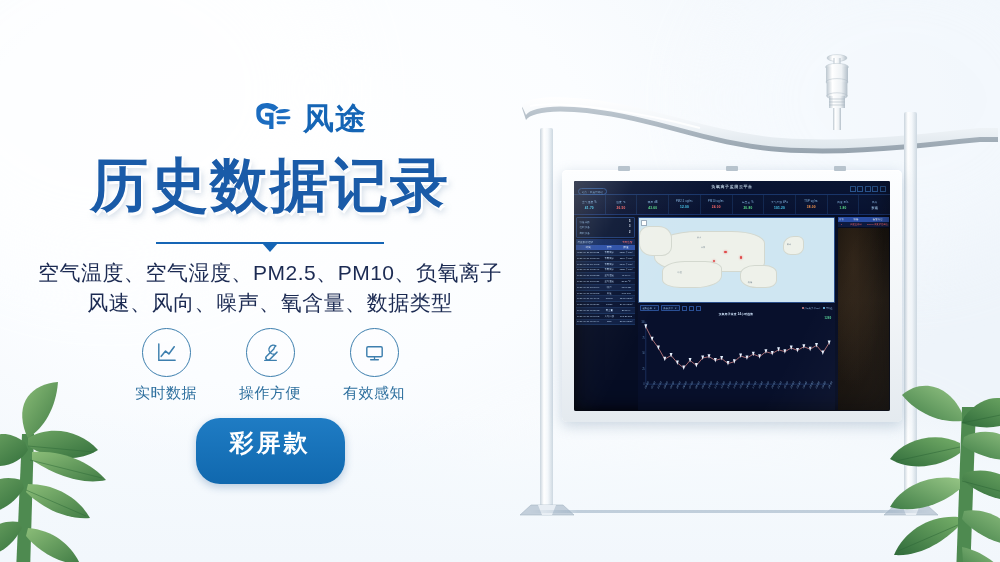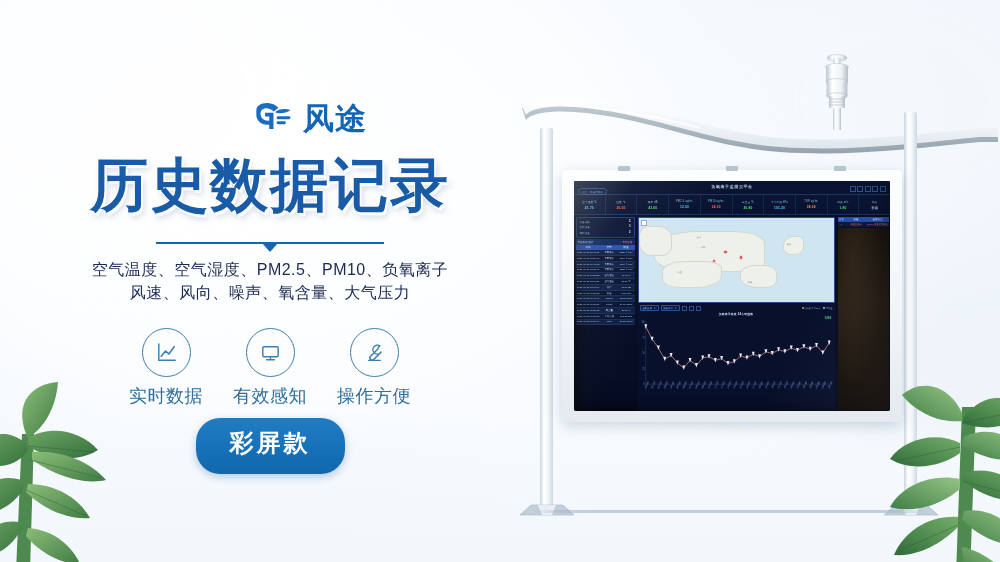--- a/index.html
+++ b/index.html
@@ -43,38 +43,38 @@
   .divider{position:absolute;left:0;top:240px;width:540px;display:flex;justify-content:center;}
   .divider-inner{position:relative;width:228px;height:14px;}
   .divider-line{position:absolute;left:0;top:2px;width:228px;height:2px;background:#1565b5;}
   .divider-notch{
     position:absolute;left:50%;top:3px;margin-left:-8px;
     width:0;height:0;border-left:8px solid transparent;border-right:8px solid transparent;
     border-top:9px solid #1565b5;}
 
   .subtitle{
     position:absolute;left:0;top:258px;width:540px;text-align:center;
-    font-size:16px;font-weight:500;color:#1b2a52;line-height:1.45;letter-spacing:.5px;
+    font-size:21px;font-weight:500;color:#1b2a52;line-height:1.45;letter-spacing:.5px;
   }
 
   
   .features{position:absolute;left:0;top:328px;width:540px;display:flex;justify-content:center;gap:26px;}
   .feature{width:78px;display:flex;flex-direction:column;align-items:center;gap:7px;}
   .feature-circle{
     width:47px;height:47px;border-radius:50%;
     border:1.6px solid #3d7fae;display:flex;align-items:center;justify-content:center;
     background:rgba(255,255,255,.25);
   }
-  .feature-label{font-size:18px;color:#2d6f9e;letter-spacing:.5px;white-space:nowrap;}
+  .feature-label{font-size:15px;color:#2d6f9e;letter-spacing:.5px;white-space:nowrap;}
 
   .badge-wrap{position:absolute;left:0;top:418px;width:540px;display:flex;justify-content:center;}
   .badge{
     background:linear-gradient(180deg,#1f7cc4 0%,#1068ae 100%);
     color:#fff;font-size:24px;font-weight:700;letter-spacing:3px;
-    padding:9px 34px 15px;border-radius:24px;
+    padding:9px 34px 25px;border-radius:24px;
     box-shadow:0 3px 8px rgba(20,80,140,.28);
   }
 
   
   .kiosk{position:absolute;left:500px;top:40px;width:500px;height:500px;}
 
   
   .canopy{position:absolute;left:0;top:50px;width:500px;height:70px;}
 
   
@@ -229,56 +229,56 @@
 
     <div class="divider">
       <div class="divider-inner">
         <div class="divider-line"></div>
         <div class="divider-notch"></div>
       </div>
     </div>
 
     <div class="subtitle">
       <div>空气温度、空气湿度、PM2.5、PM10、负氧离子</div>
-      <div>风速、风向、噪声、氧含量、大气压力</div>
+      <div>风速、风向、噪声、氧含量、数据类型</div>
     </div>
 
     <div class="features">
 
       <div class="feature">
         <div class="feature-circle">
           <svg viewBox="0 0 26 26" width="25" height="25">
             <path d="M5 4 L5 21 L22 21" fill="none" stroke="#3d7fae" stroke-width="1.5" stroke-linecap="round"></path>
             <path d="M7.5 17 L12 11.5 L15.5 14.5 L21 7" fill="none" stroke="#3d7fae" stroke-width="1.6" stroke-linecap="round" stroke-linejoin="round"></path>
           </svg>
         </div>
         <div class="feature-label">实时数据</div>
       </div>
 
 
       <div class="feature">
         <div class="feature-circle">
           <svg viewBox="0 0 26 26" width="25" height="25">
+            <path d="M18.6 6.2 A4.6 4.6 0 1 0 19.8 12.6 L12.2 20.2 A2.3 2.3 0 0 1 8.9 16.9 L16.5 9.3
+                     A4.6 4.6 0 0 1 18.6 6.2 Z" fill="none" stroke="#3d7fae" stroke-width="1.5" stroke-linejoin="round"></path>
+            <path d="M7 21.2 L19 21.2" stroke="#3d7fae" stroke-width="1.4" stroke-linecap="round"></path>
+          </svg>
+        </div>
+        <div class="feature-label">操作方便</div>
+      </div>
+
+      <div class="feature">
+        <div class="feature-circle">
+          <svg viewBox="0 0 26 26" width="25" height="25">
             <rect x="5" y="7" width="16" height="10.5" rx="1.3" fill="none" stroke="#3d7fae" stroke-width="1.5"></rect>
             <path d="M9 20.5 L17 20.5" stroke="#3d7fae" stroke-width="1.5" stroke-linecap="round"></path>
             <path d="M13 17.5 L13 20.5" stroke="#3d7fae" stroke-width="1.3"></path>
           </svg>
         </div>
         <div class="feature-label">有效感知</div>
-      </div>
-
-      <div class="feature">
-        <div class="feature-circle">
-          <svg viewBox="0 0 26 26" width="25" height="25">
-            <path d="M18.6 6.2 A4.6 4.6 0 1 0 19.8 12.6 L12.2 20.2 A2.3 2.3 0 0 1 8.9 16.9 L16.5 9.3
-                     A4.6 4.6 0 0 1 18.6 6.2 Z" fill="none" stroke="#3d7fae" stroke-width="1.5" stroke-linejoin="round"></path>
-            <path d="M7 21.2 L19 21.2" stroke="#3d7fae" stroke-width="1.4" stroke-linecap="round"></path>
-          </svg>
-        </div>
-        <div class="feature-label">操作方便</div>
       </div>
     </div>
 
     <div class="badge-wrap">
       <div class="badge">彩屏款</div>
     </div>
   </div>
 
   <div class="kiosk">
 

